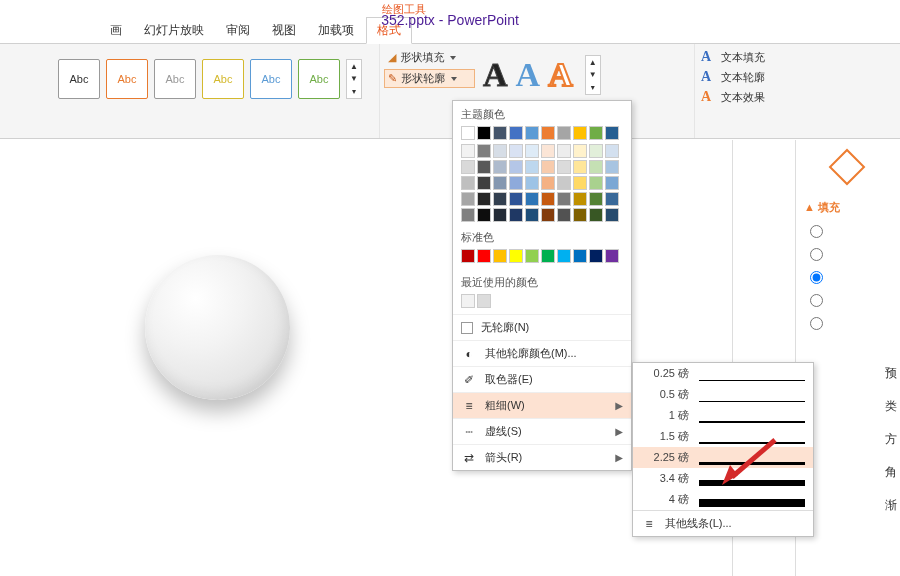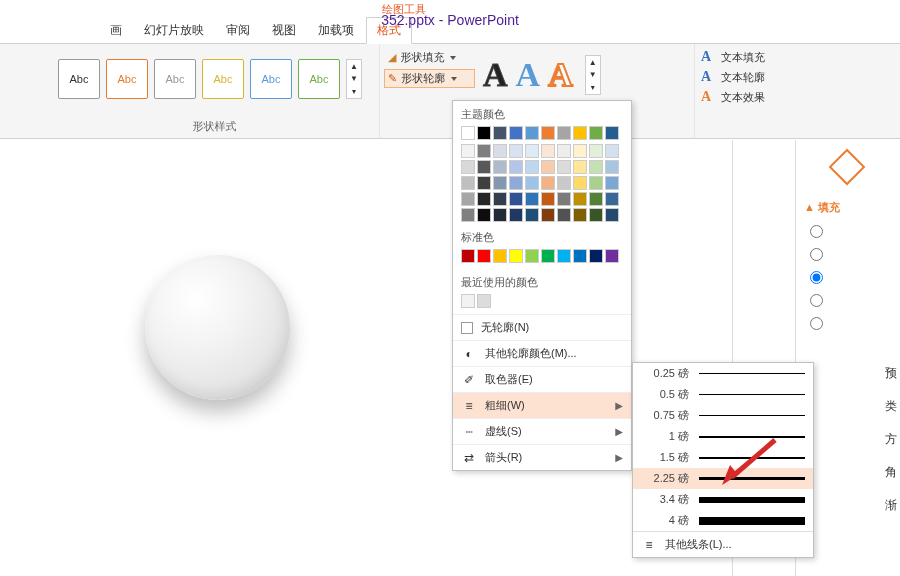--- a/index.html
+++ b/index.html
@@ -57,21 +57,21 @@
 .theme-grid.tall { grid-template-rows: repeat(5, 14px);}
 .sw { width:14px; height:14px; border:1px solid #ccc; }
 .standard-row { display:flex; gap:2px; padding:2px 8px 6px;}
 .recent-row { display:flex; gap:2px; padding:2px 8px 6px;}
 .menu-item { display:flex; align-items:center; gap:8px; padding:5px 8px; cursor:pointer; border-top:1px solid #eee;}
 .menu-item.highlight { background:#fde2d2; }
 .menu-icon { width:16px; text-align:center; font-size:12px;}
 .menu-arrow { margin-left:auto; font-size:10px; color:#666;}
 
 .weight-flyout { position:absolute; left:632px; top:362px; width:182px; background:#fff; border:1px solid #c0c0c0; box-shadow:2px 2px 6px rgba(0,0,0,0.2); font-size:11px; z-index:11;}
-.weight-item { display:flex; align-items:center; padding:3px 8px; gap:10px; cursor:pointer; }
+.weight-item { display:flex; align-items:flex-end; padding:3px 8px; gap:10px; cursor:pointer; }
 .weight-item.sel { background:#fde2d2; }
 .weight-label { width:48px; text-align:right; color:#444;}
 .weight-line { flex:1; background:#000; }
 .other-lines { border-top:1px solid #ddd; padding:5px 8px; display:flex; align-items:center; gap:8px;}
 
 .side-pane { position:absolute; right:0; top:140px; width:105px; height:436px; border-left:1px solid #ddd; background:#fff; font-size:11px; padding:8px 6px;}
 .side-pane .diamond { width:26px; height:26px; border:2px solid #ed7d31; transform:rotate(45deg); margin:6px 0 16px 32px;}
 .prop-header { color:#ed7d31; padding:4px 2px;font-weight:bold; }
 .radio-col { display:flex; flex-direction:column; gap:10px; padding-left:8px; padding-top:6px;}
 .radio-col label { display:flex; align-items:center; gap:6px; color:#333; cursor:pointer;}
@@ -107,21 +107,20 @@
       <div class="style-box c3">Abc</div>
       <div class="style-box c4">Abc</div>
       <div class="style-box c5">Abc</div>
       <div class="style-box c6">Abc</div>
       <div class="style-expand">
           <span>▲</span>
           <span>▼</span>
           <span>▾</span>
         </div>
     </div>
-    <div class="group-label">形状样式</div>
   </div>
 
   <div class="shape-tools" style="width:95px;">
     <div class="row">
       <span style="color:#d07c2a;">◢</span>
       <span>形状填充</span>
       <span class="tri-down"></span>
     </div>
     <div class="row hover">
       <span style="color:#c75a1a;">✎</span>
@@ -314,24 +313,20 @@
 <div class="weight-flyout" id="weightFly">
     <div class="weight-item">
       <div class="weight-label">0.25 磅</div>
       <div class="weight-line" style="height: 1px;"></div>
     </div>
     <div class="weight-item">
       <div class="weight-label">0.5 磅</div>
       <div class="weight-line" style="height: 1px;"></div>
     </div>
     <div class="weight-item">
-      <div class="weight-label">0.75 磅</div>
-      <div class="weight-line" style="height: 1px;"></div>
-    </div>
-    <div class="weight-item">
       <div class="weight-label">1 磅</div>
       <div class="weight-line" style="height: 2px;"></div>
     </div>
     <div class="weight-item">
       <div class="weight-label">1.5 磅</div>
       <div class="weight-line" style="height: 2px;"></div>
     </div>
     <div class="weight-item sel">
       <div class="weight-label">2.25 磅</div>
       <div class="weight-line" style="height: 3px;"></div>

